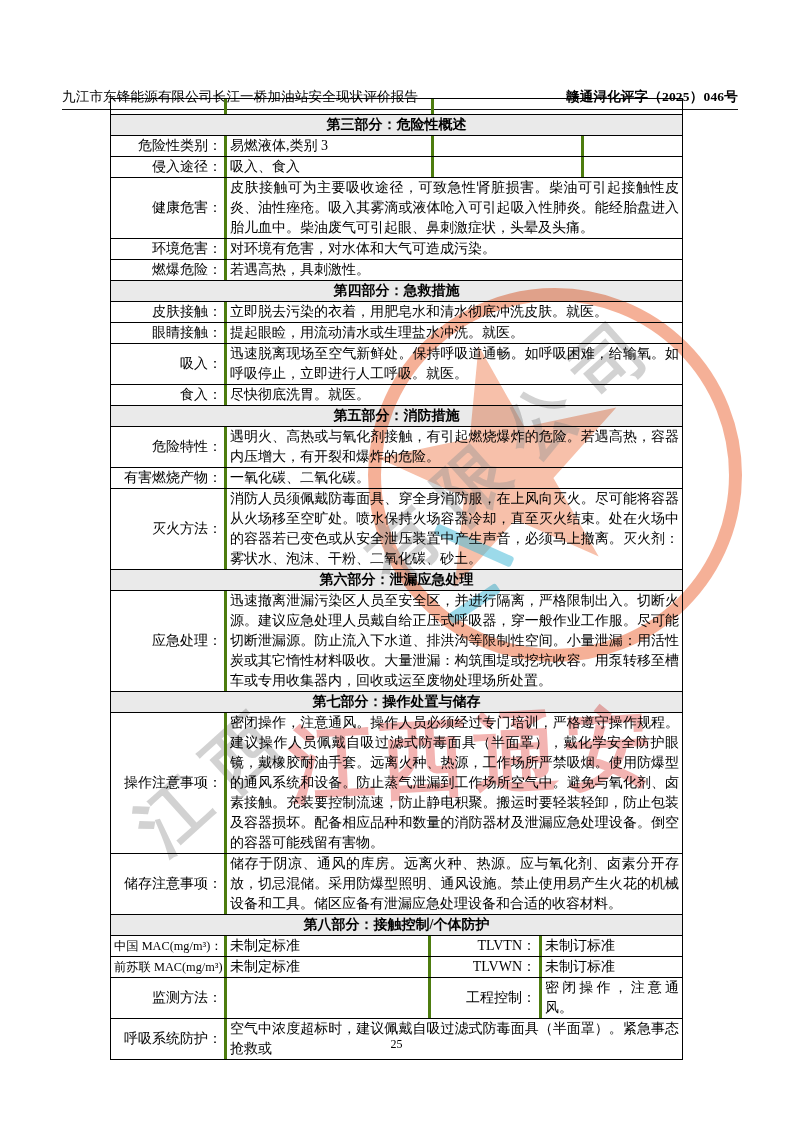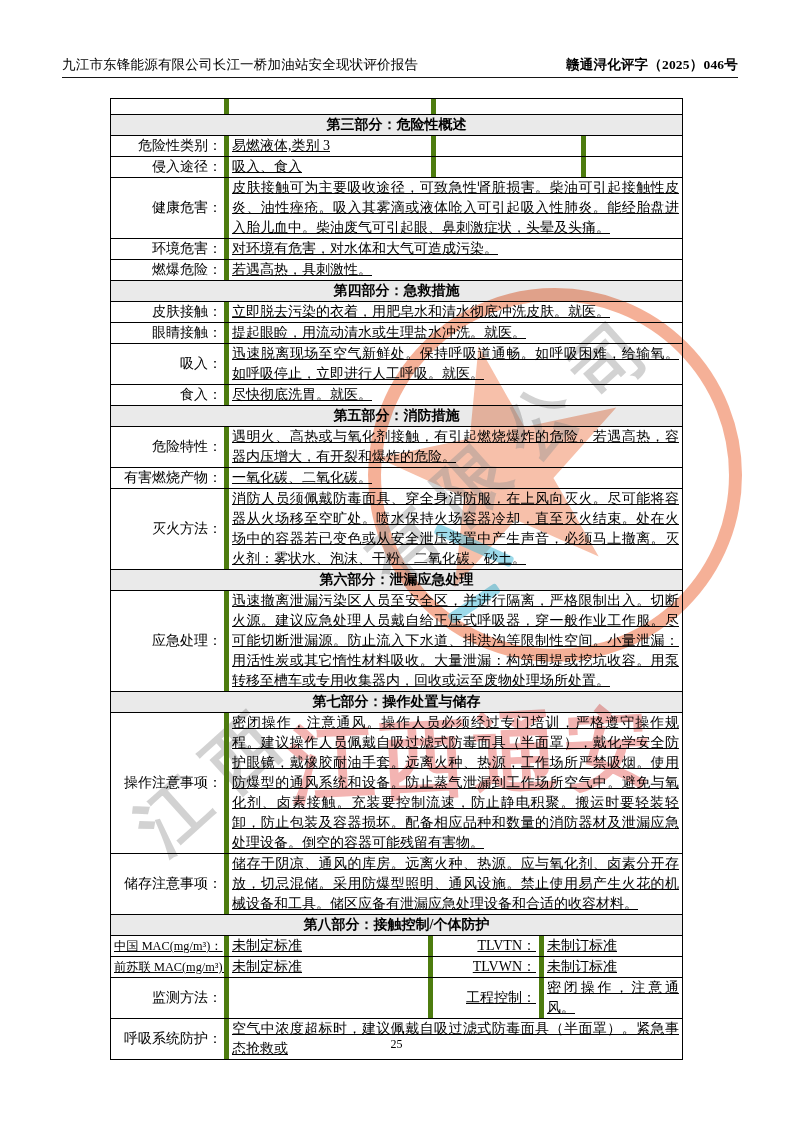--- a/index.html
+++ b/index.html
@@ -3,53 +3,53 @@
 <meta charset="utf-8">
 <style>
   html,body{margin:0;padding:0;}
   body{
     width:793px;height:1122px;position:relative;overflow:hidden;
     background:#ffffff;color:#000;
     font-family:"Liberation Serif","DejaVu Serif",serif;
   }
   
   .page-header{
-    position:absolute;left:62px;top:56px;width:676px;z-index:2;
+    position:absolute;left:62px;top:88px;width:676px;z-index:2;
     display:flex;justify-content:space-between;align-items:flex-end;
     border-bottom:1.5px solid #161616;padding-bottom:3px;
     font-size:13.5px;letter-spacing:0.2px;
   }
   .page-header .doc-no{font-weight:bold;}
   
   .doc-table{
     position:absolute;left:110px;top:98px;width:573px;z-index:2;
     border:1.5px solid #000;box-sizing:border-box;
     font-size:14px;
   }
   .tr{display:flex;align-items:stretch;}
   .tr + .tr{border-top:1px solid #000;}
   .td{
     display:flex;align-items:center;box-sizing:border-box;
     padding:0 3px;min-height:20px;line-height:20px;overflow:hidden;
   }
-  .td + .td{border-left:5px solid #4d7c0f;text-decoration:underline;}
+  .td + .td{border-left:3px solid #4d7c0f;}
   .td > span{flex:1;}
   .lbl{width:113px;flex:none;padding-right:2px;}
   .lbl > span{text-align:right;}
   .val{flex:1;}
   .val > span{text-align:justify;}
   .w207{width:207px;flex:none;}
   .w204{width:204px;flex:none;}
   .w150{width:150px;flex:none;}
   .w111{width:111px;flex:none;}
   .w111 > span{text-align:right;}
   .sec{flex:1;background:rgba(0,0,0,0.082);}
   .sec > span{text-align:center;font-weight:bold;}
   .top .td{min-height:15px;}
-  .condensed > span{font-size:12.3px;white-space:nowrap;text-decoration:underline;}
+  .condensed > span{font-size:12.3px;white-space:nowrap;}
   
   .watermark{position:absolute;inset:0;z-index:1;pointer-events:none;}
   .wm-circle{
     position:absolute;left:368px;top:288px;width:374px;height:374px;
     border:13px solid rgba(235,98,48,0.50);border-radius:50%;box-sizing:border-box;
   }
   .wm-star{
     position:absolute;left:378px;top:343px;width:254px;height:254px;
     background:rgba(236,104,52,0.42);transform:rotate(-12deg);
     clip-path:polygon(50% 0%,61% 35%,98% 35%,68% 57%,79% 91%,50% 70%,21% 91%,32% 57%,2% 35%,39% 35%);

